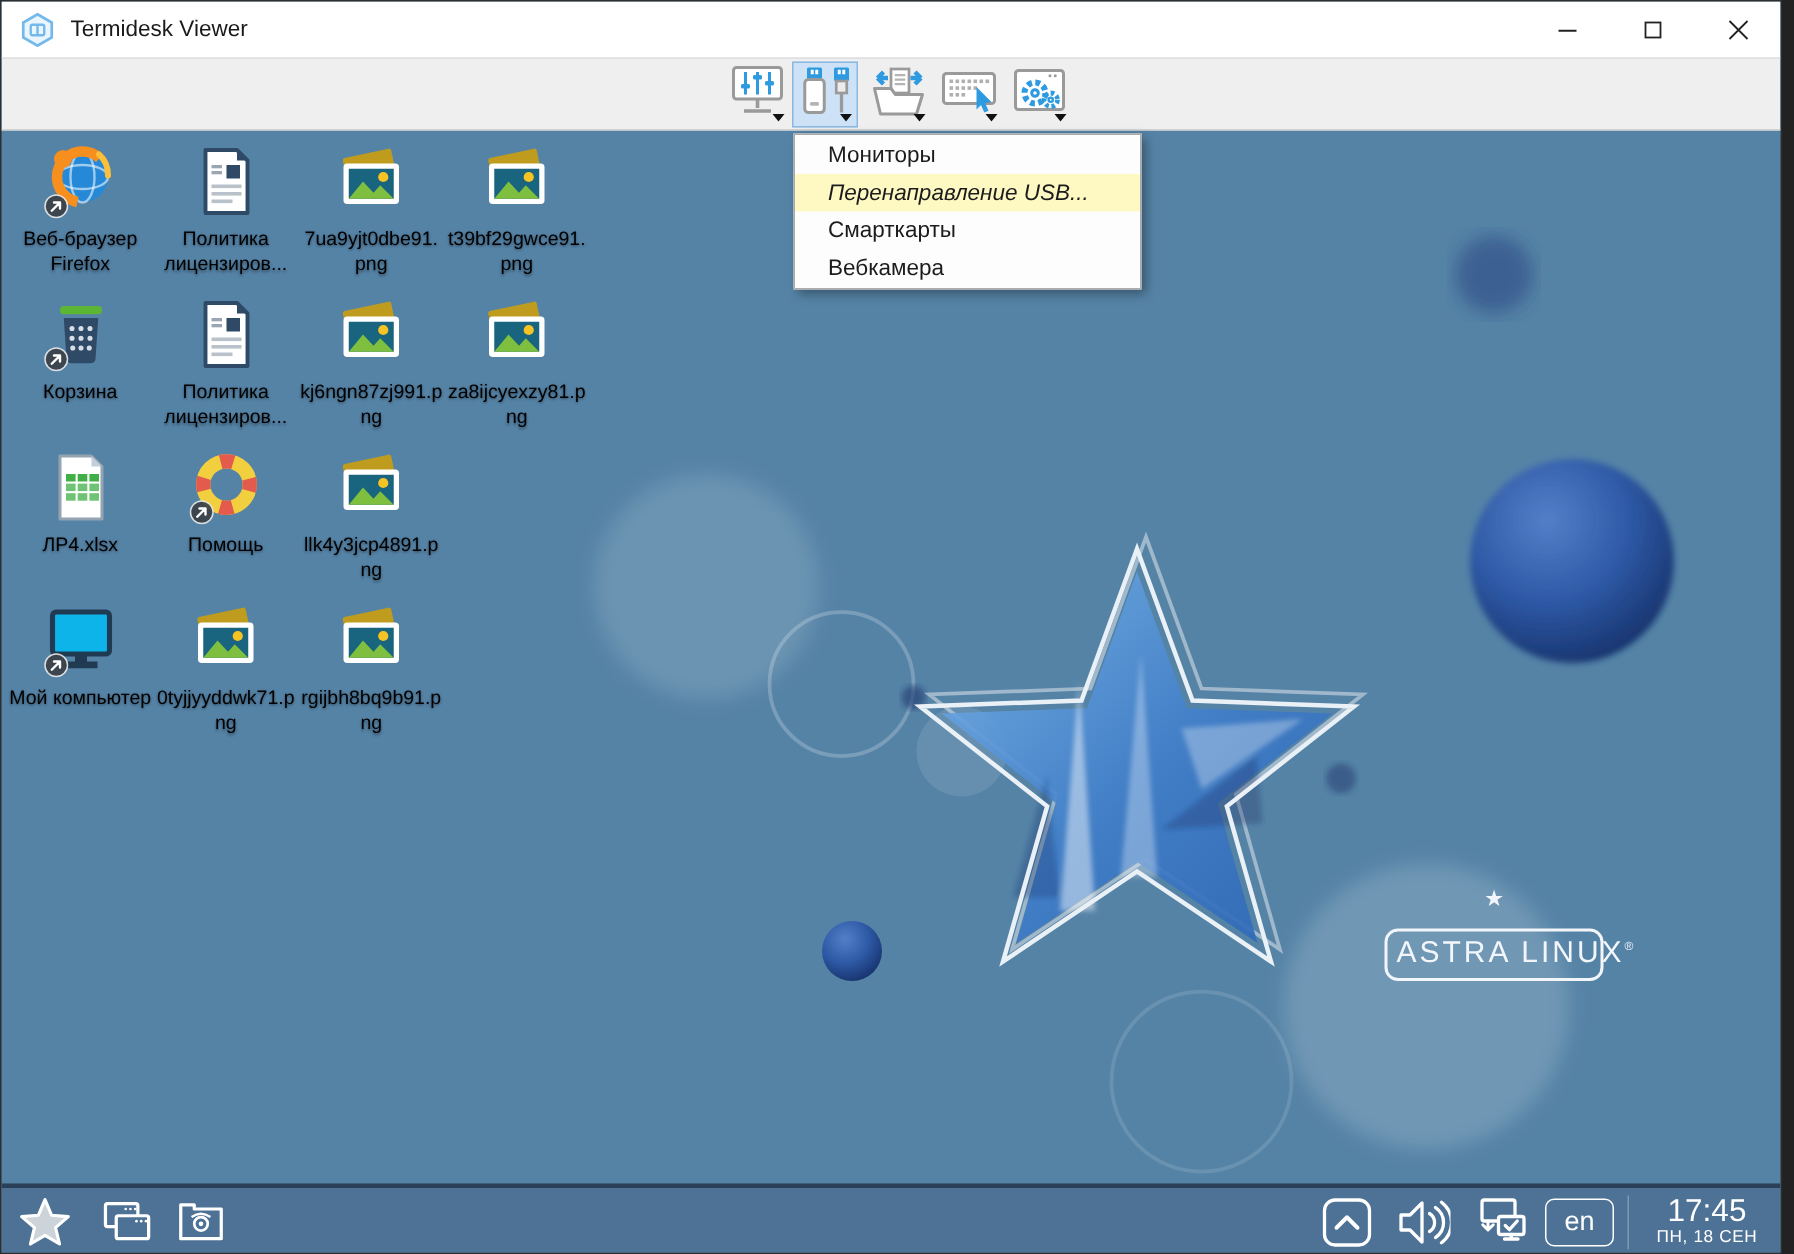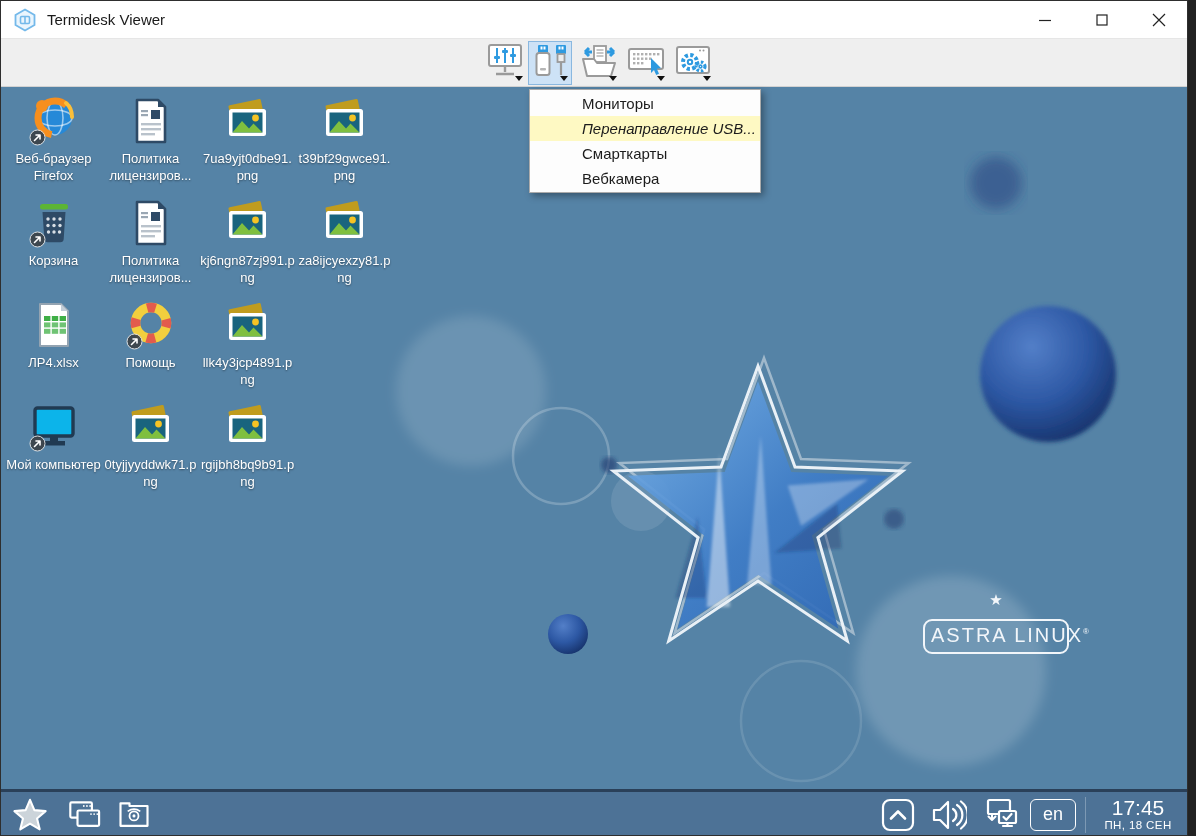--- a/index.html
+++ b/index.html
@@ -17,26 +17,26 @@
            border-bottom:1px solid #d2d2d2;box-sizing:border-box;}
   .tool-btn{position:absolute;top:2px;height:44px;width:44px;border:1px solid transparent;
             display:flex;align-items:center;justify-content:center;box-sizing:border-box;}
   .tool-btn.active{background:#cde2f6;border-color:#8ab8e0;}
   .tool-caret{position:absolute;right:3px;bottom:3px;width:0;height:0;
               border-left:4px solid transparent;border-right:4px solid transparent;border-top:5px solid #111;}
   
   #desktop{position:absolute;left:0;top:86px;width:1194px;height:702px;overflow:hidden;}
   .dicon{position:absolute;width:95px;text-align:center;cursor:default;}
   .dicon-art{position:relative;width:52px;height:52px;margin:0 auto;}
-  .dicon-label{margin-top:3px;font-size:13px;line-height:17px;color:#ffffff;
+  .dicon-label{margin-top:3px;font-size:13px;line-height:17px;color:#000000;
                text-shadow:0 1px 2px rgba(0,0,0,.45);word-break:break-word;overflow-wrap:break-word;}
   
   #usb-menu{position:absolute;left:528px;top:88px;width:230px;background:#fdfdfd;
             border:1px solid #ababab;box-shadow:3px 3px 7px rgba(0,0,0,.35);padding:1px 0;z-index:50;}
-  .menu-item{height:25px;line-height:25px;padding-left:52px;font-size:15px;color:#1c1c1c;cursor:default;}
+  .menu-item{height:25px;line-height:25px;padding-left:22px;font-size:15px;color:#1c1c1c;cursor:default;}
   .menu-item.selected{background:#fef9c3;font-style:italic;}
   
   #astra-badge{position:absolute;left:922px;top:508px;width:146px;text-align:center;}
   #astra-badge .badge-star{font-size:15px;color:#f2f6fa;line-height:10px;}
   #astra-badge .badge-box{margin-top:14px;border:2.5px solid #f2f6fa;border-radius:9px;
         padding:3px 6px 5px 6px;color:#f2f6fa;font-size:20px;letter-spacing:2px;white-space:nowrap;}
   #astra-badge sup{font-size:8px;letter-spacing:0;}
   
   #taskbar{position:absolute;left:0;top:788px;width:100%;height:48px;background:#4d7296;
            border-top:3px solid #2a4059;box-sizing:border-box;display:flex;align-items:center;}

